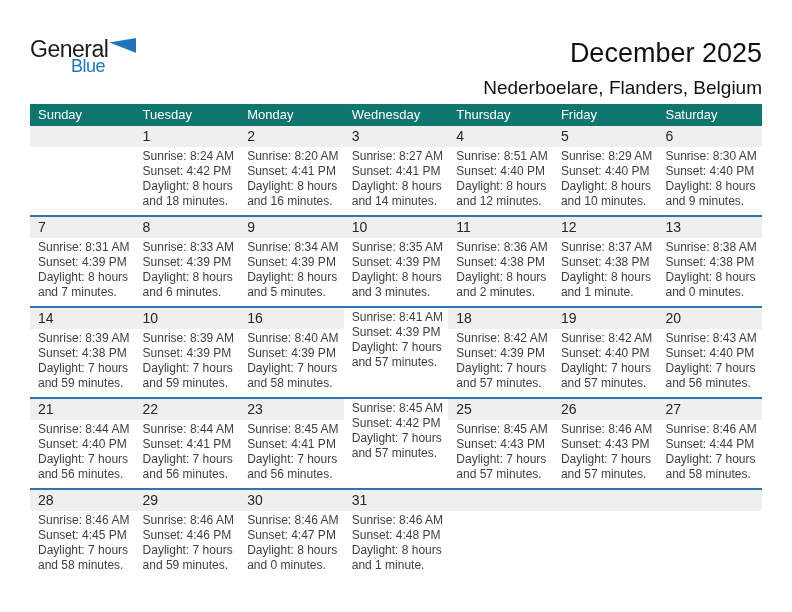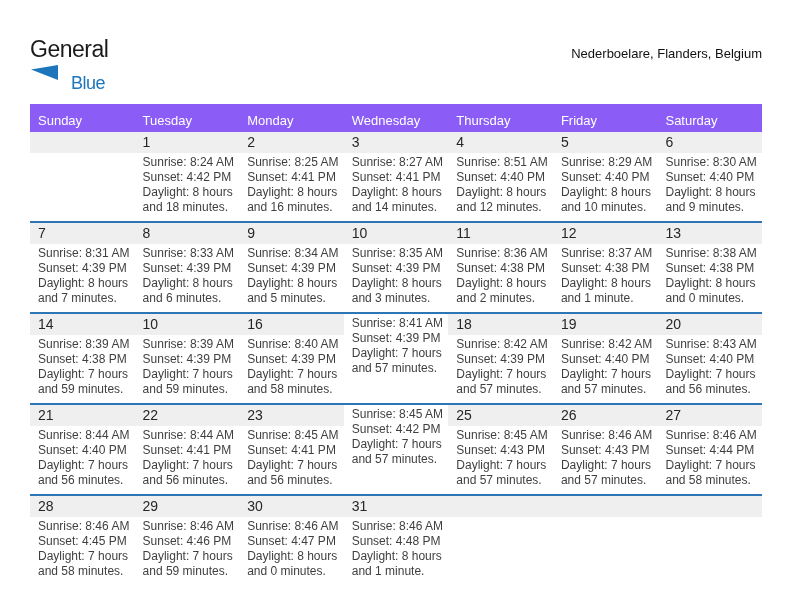--- a/index.html
+++ b/index.html
@@ -7,35 +7,35 @@
   body { font-family: "Liberation Sans", sans-serif; }
   .page {
     position: relative;
     width: 792px;
     height: 612px;
     background: #ffffff;
     overflow: hidden;
   }
   
   .logo { position: absolute; left: 30px; top: 36px; width: 130px; }
-  .logo-line1 { display: flex; align-items: flex-start; flex-direction: column; }
+  .logo-line1 { display: flex; align-items: flex-start; }
   .logo-general { font-size: 23px; color: #1a1a1a; letter-spacing: -0.5px; }
   .logo-triangle {
     width: 27px; height: 15px; margin-top: 2px; margin-left: 1px;
     background: #1d76bc;
     clip-path: polygon(0 30%, 100% 0, 100% 100%);
   }
   .logo-blue { font-size: 18px; color: #1d76bc; letter-spacing: -0.5px; margin-left: 41px; margin-top: -7px; }
   
   .titles { position: absolute; right: 30px; top: 38px; text-align: right; }
   .month-title { font-size: 27px; color: #111111; }
-  .location { font-size: 13px; color: #111111; margin-top: 8px; }
+  .location { font-size: 19px; color: #111111; margin-top: 8px; }
   
   .calendar { position: absolute; left: 30px; top: 104px; width: 732px; }
-  .weekday-row { display: flex; background: #8b5cf6; height: 28px; align-items: flex-end; }
+  .weekday-row { display: flex; background: #0f766e; height: 22px; align-items: flex-end; }
   .weekday-cell {
     flex: 1; color: #ffffff; font-size: 13px; line-height: 22px; padding-left: 8px;
     white-space: nowrap; overflow: hidden;
   }
   .week-row { display: flex; border-top: 2px solid #2e75b6; min-height: 88px; }
   .week-row:first-of-type { border-top: none; min-height: 87px; }
   .week-row:last-of-type { min-height: 77px; }
   .day-cell { flex: 1; overflow: hidden; }
   .day-num-band { background: #efefef; height: 21px; padding-left: 8px; }
   .day-num { font-size: 14px; line-height: 21px; color: #262626; }
@@ -49,20 +49,21 @@
 
   <div class="logo">
     <div class="logo-line1">
       <span class="logo-general">General</span>
       <span class="logo-triangle"></span>
     </div>
     <div class="logo-blue">Blue</div>
   </div>
 
   <div class="titles">
+    <div class="month-title">December 2025</div>
     <div class="location">Nederboelare, Flanders, Belgium</div>
   </div>
 
   <div class="calendar">
     <div class="weekday-row">
       <div class="weekday-cell">Sunday</div>
       <div class="weekday-cell">Tuesday</div>
       <div class="weekday-cell">Monday</div>
       <div class="weekday-cell">Wednesday</div>
       <div class="weekday-cell">Thursday</div>
@@ -83,21 +84,21 @@
               <div class="day-line">Sunset: 4:42 PM</div>
               <div class="day-line">Daylight: 8 hours</div>
               <div class="day-line">and 18 minutes.</div>
             </div>
           </div>
           <div class="day-cell">
             <div class="day-num-band">
               <div class="day-num">2</div>
             </div>
             <div class="day-content">
-              <div class="day-line">Sunrise: 8:25 AM</div>
+              <div class="day-line">Sunrise: 8:20 AM</div>
               <div class="day-line">Sunset: 4:41 PM</div>
               <div class="day-line">Daylight: 8 hours</div>
               <div class="day-line">and 16 minutes.</div>
             </div>
           </div>
           <div class="day-cell">
             <div class="day-num-band">
               <div class="day-num">3</div>
             </div>
             <div class="day-content">

